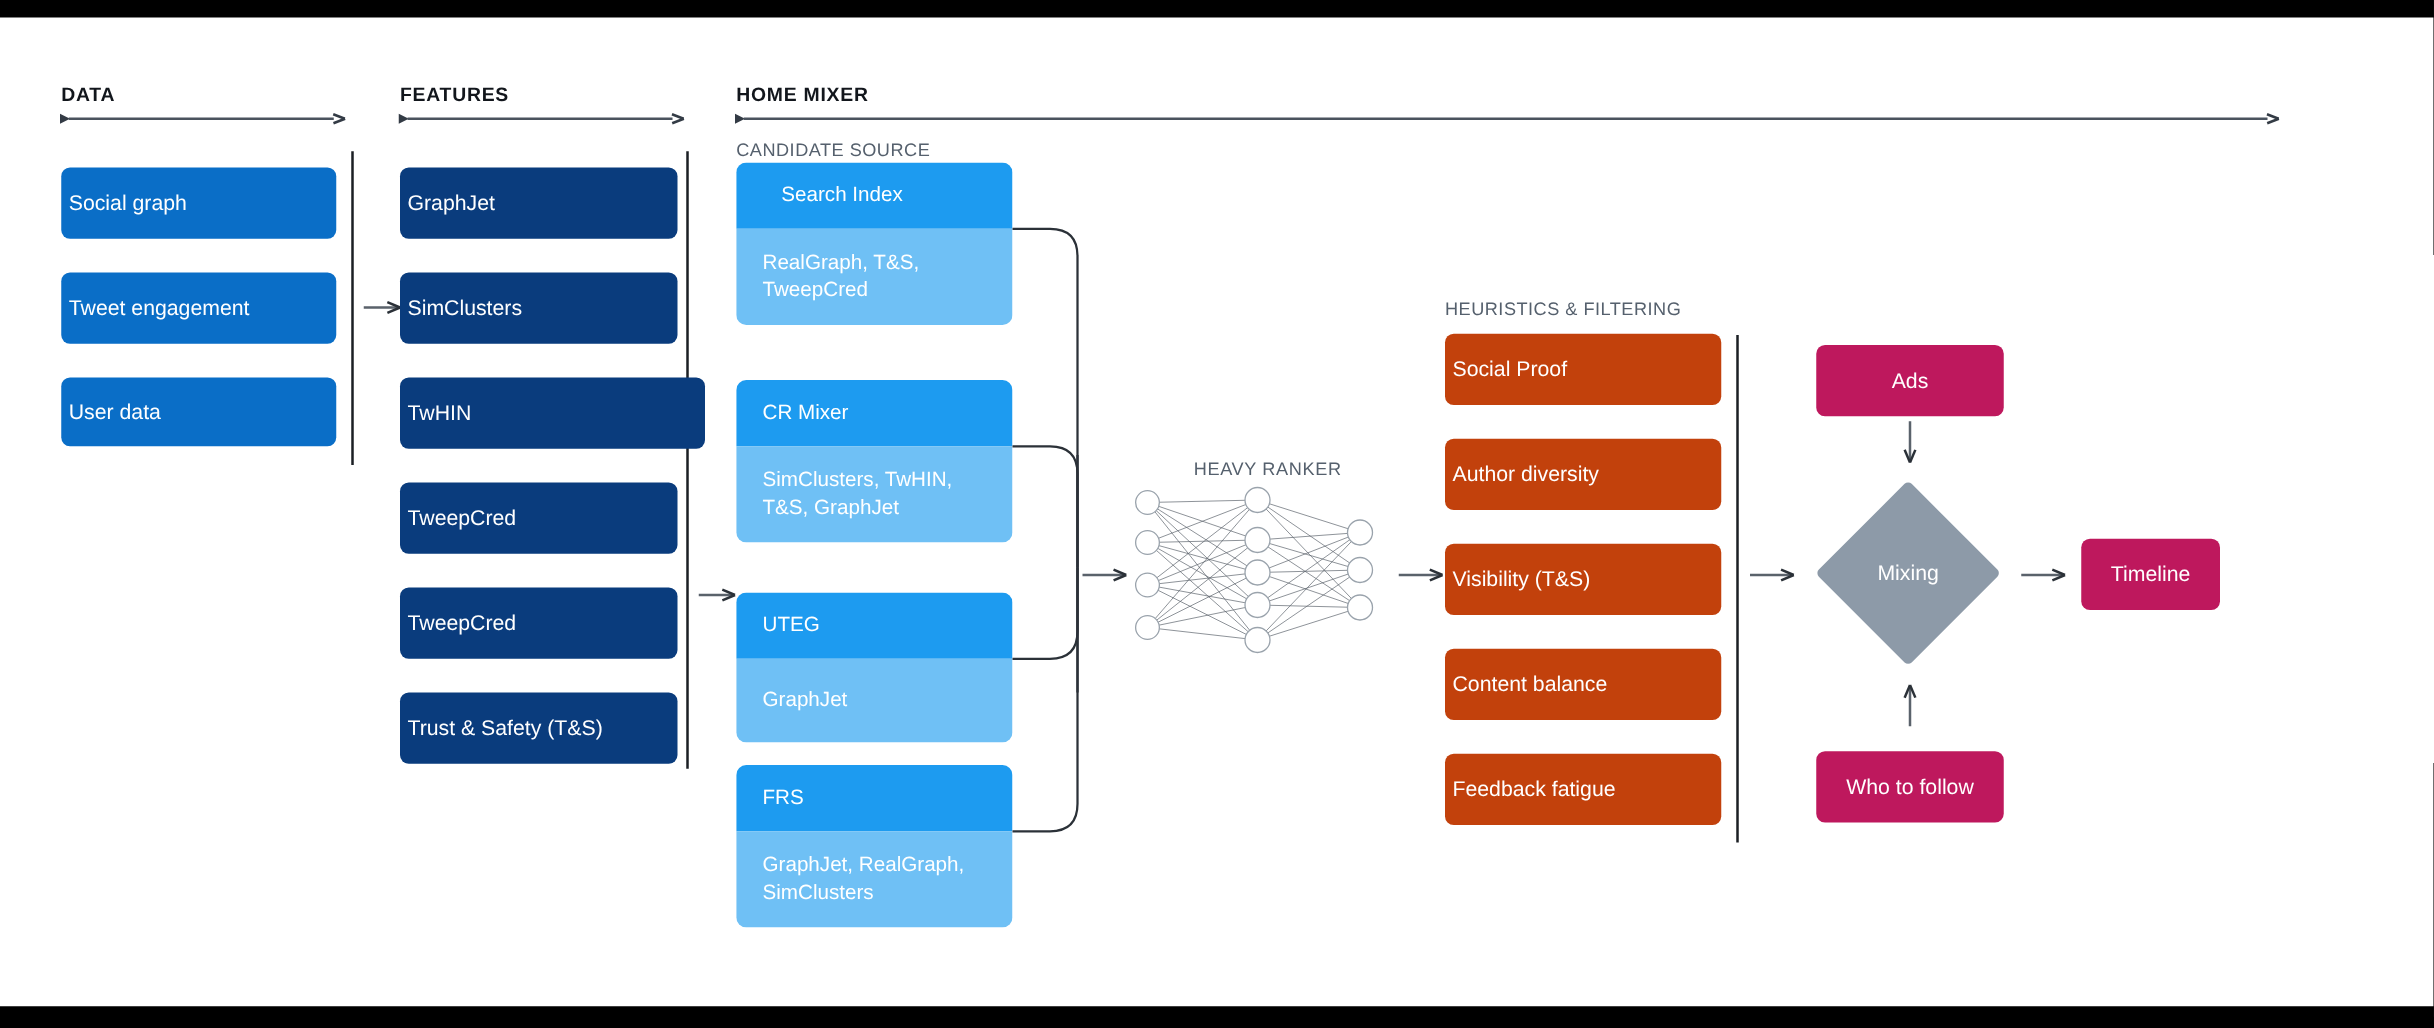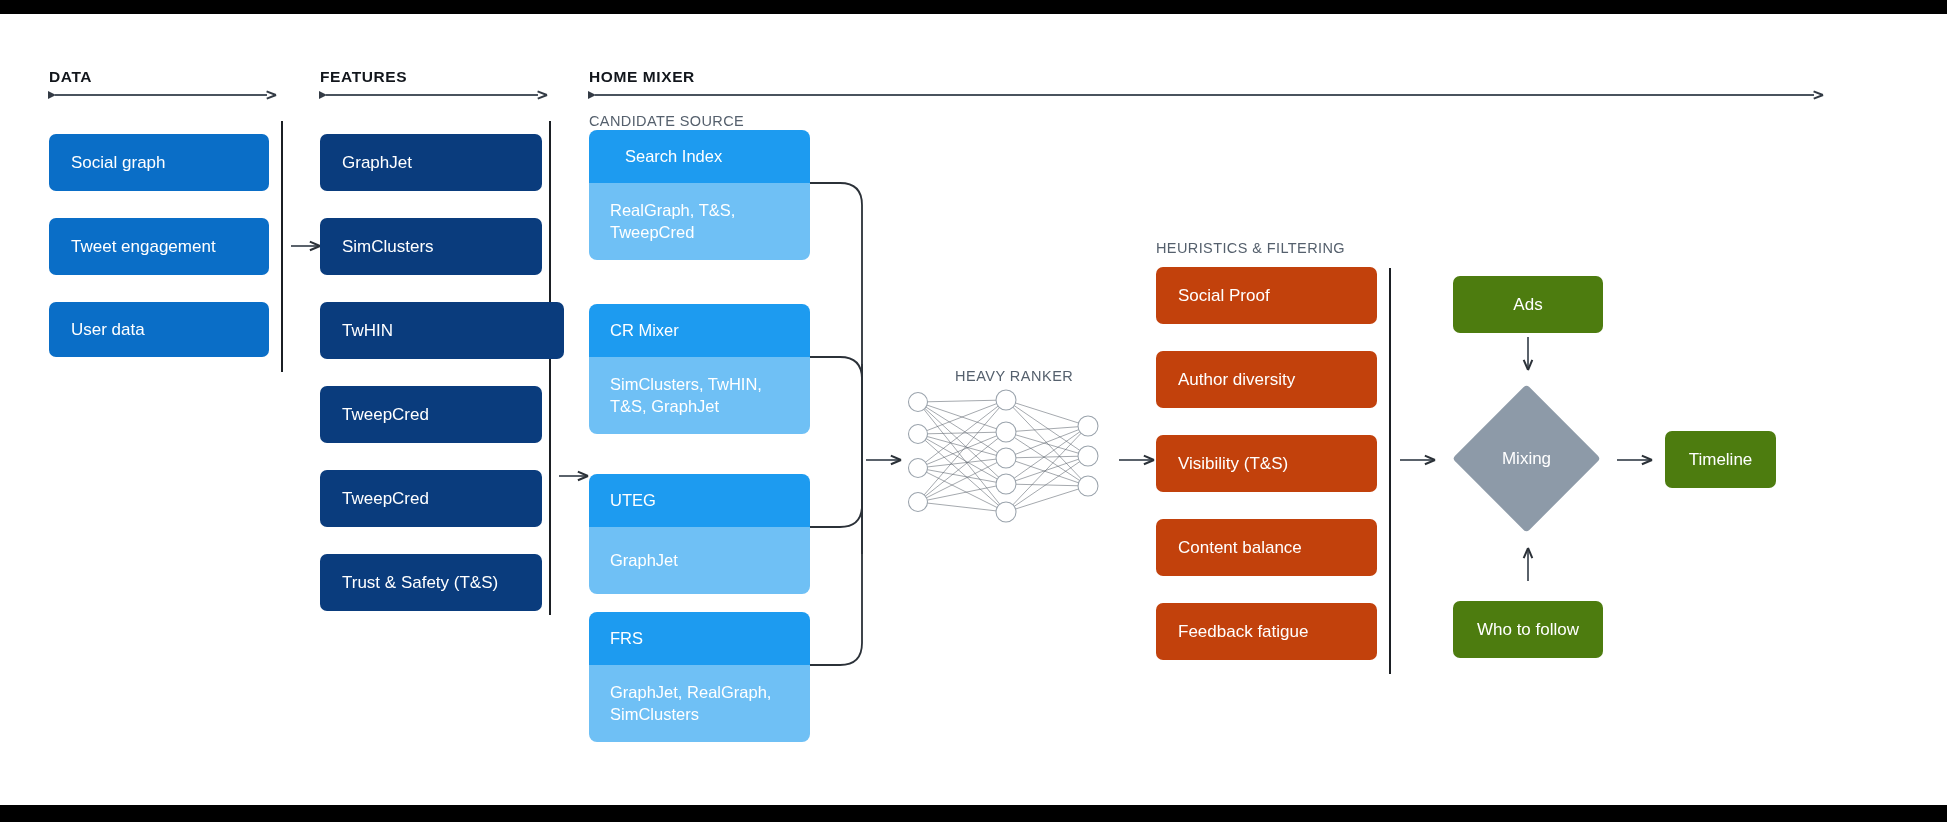--- a/index.html
+++ b/index.html
@@ -42,27 +42,27 @@
 
   
   .vrule{position:absolute;width:1.6px;background:#1b1f24;}
 
   
   .box{
     position:absolute;border-radius:7px;display:flex;align-items:center;
     color:#fff;box-sizing:border-box;
   }
   .box .txt{font-size:17px;line-height:1.25;white-space:pre-line;}
-  .box.pad-l{padding-left:22px;}
+  .box.pad-l{padding-left:6px;}
   .box.center{justify-content:center;padding-left:0;}
 
   .c-data{background:#0a6ec7;}
   .c-feat{background:#0a3c7d;}
   .c-heur{background:#c2410c;}
-  .c-out{background:#4d7c0f;}
+  .c-out{background:#be185d;}
 
   
   .srccard{position:absolute;border-radius:8px;overflow:hidden;}
   .srccard .head{
     width:100%;background:#1d9bf0;color:#fff;display:flex;align-items:center;
     padding-left:21px;box-sizing:border-box;font-size:16.5px;
   }
   .srccard .body{
     width:100%;background:#6fc0f5;color:#fff;display:flex;align-items:center;
     padding-left:21px;box-sizing:border-box;font-size:16.5px;line-height:1.28;

